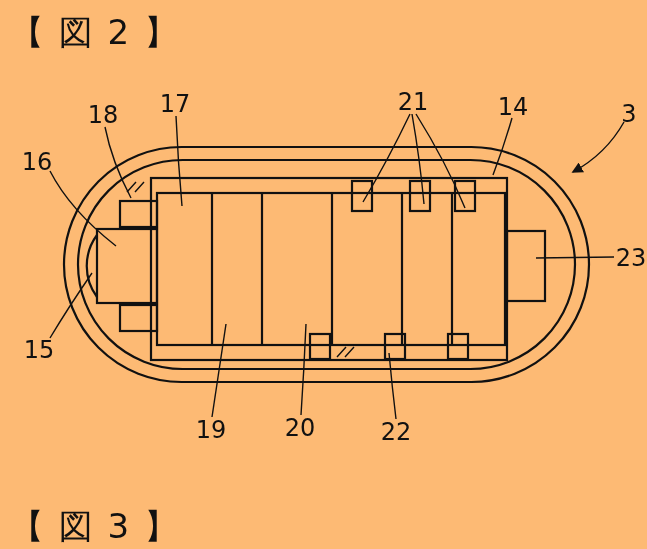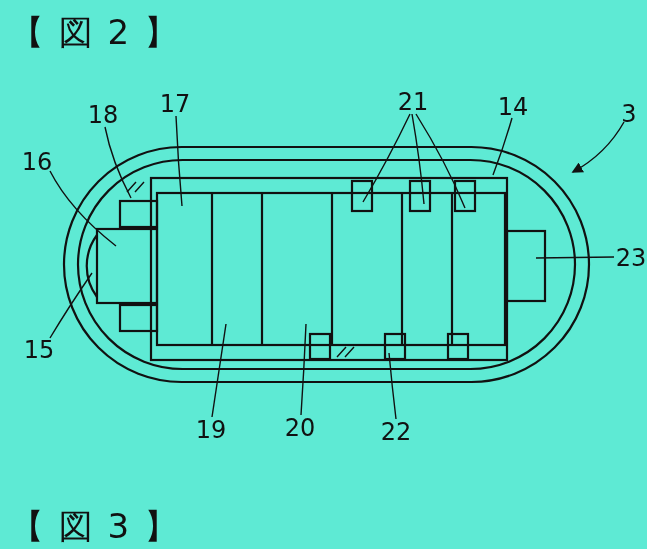--- a/index.html
+++ b/index.html
@@ -4,21 +4,21 @@
 <style>
   html, body {
     margin: 0;
     padding: 0;
     background: #ffffff;
   }
   .canvas {
     position: relative;
     width: 647px;
     height: 549px;
-    background: #5eead4;
+    background: #fdba74;
     overflow: hidden;
     font-family: "DejaVu Sans", "Liberation Sans", sans-serif;
   }
   svg { position: absolute; inset: 0; }
   .caption {
     fill: #111111;
     font-size: 34px;
     font-family: "DejaVu Sans", "Liberation Sans", sans-serif;
     letter-spacing: 2px;
   }

